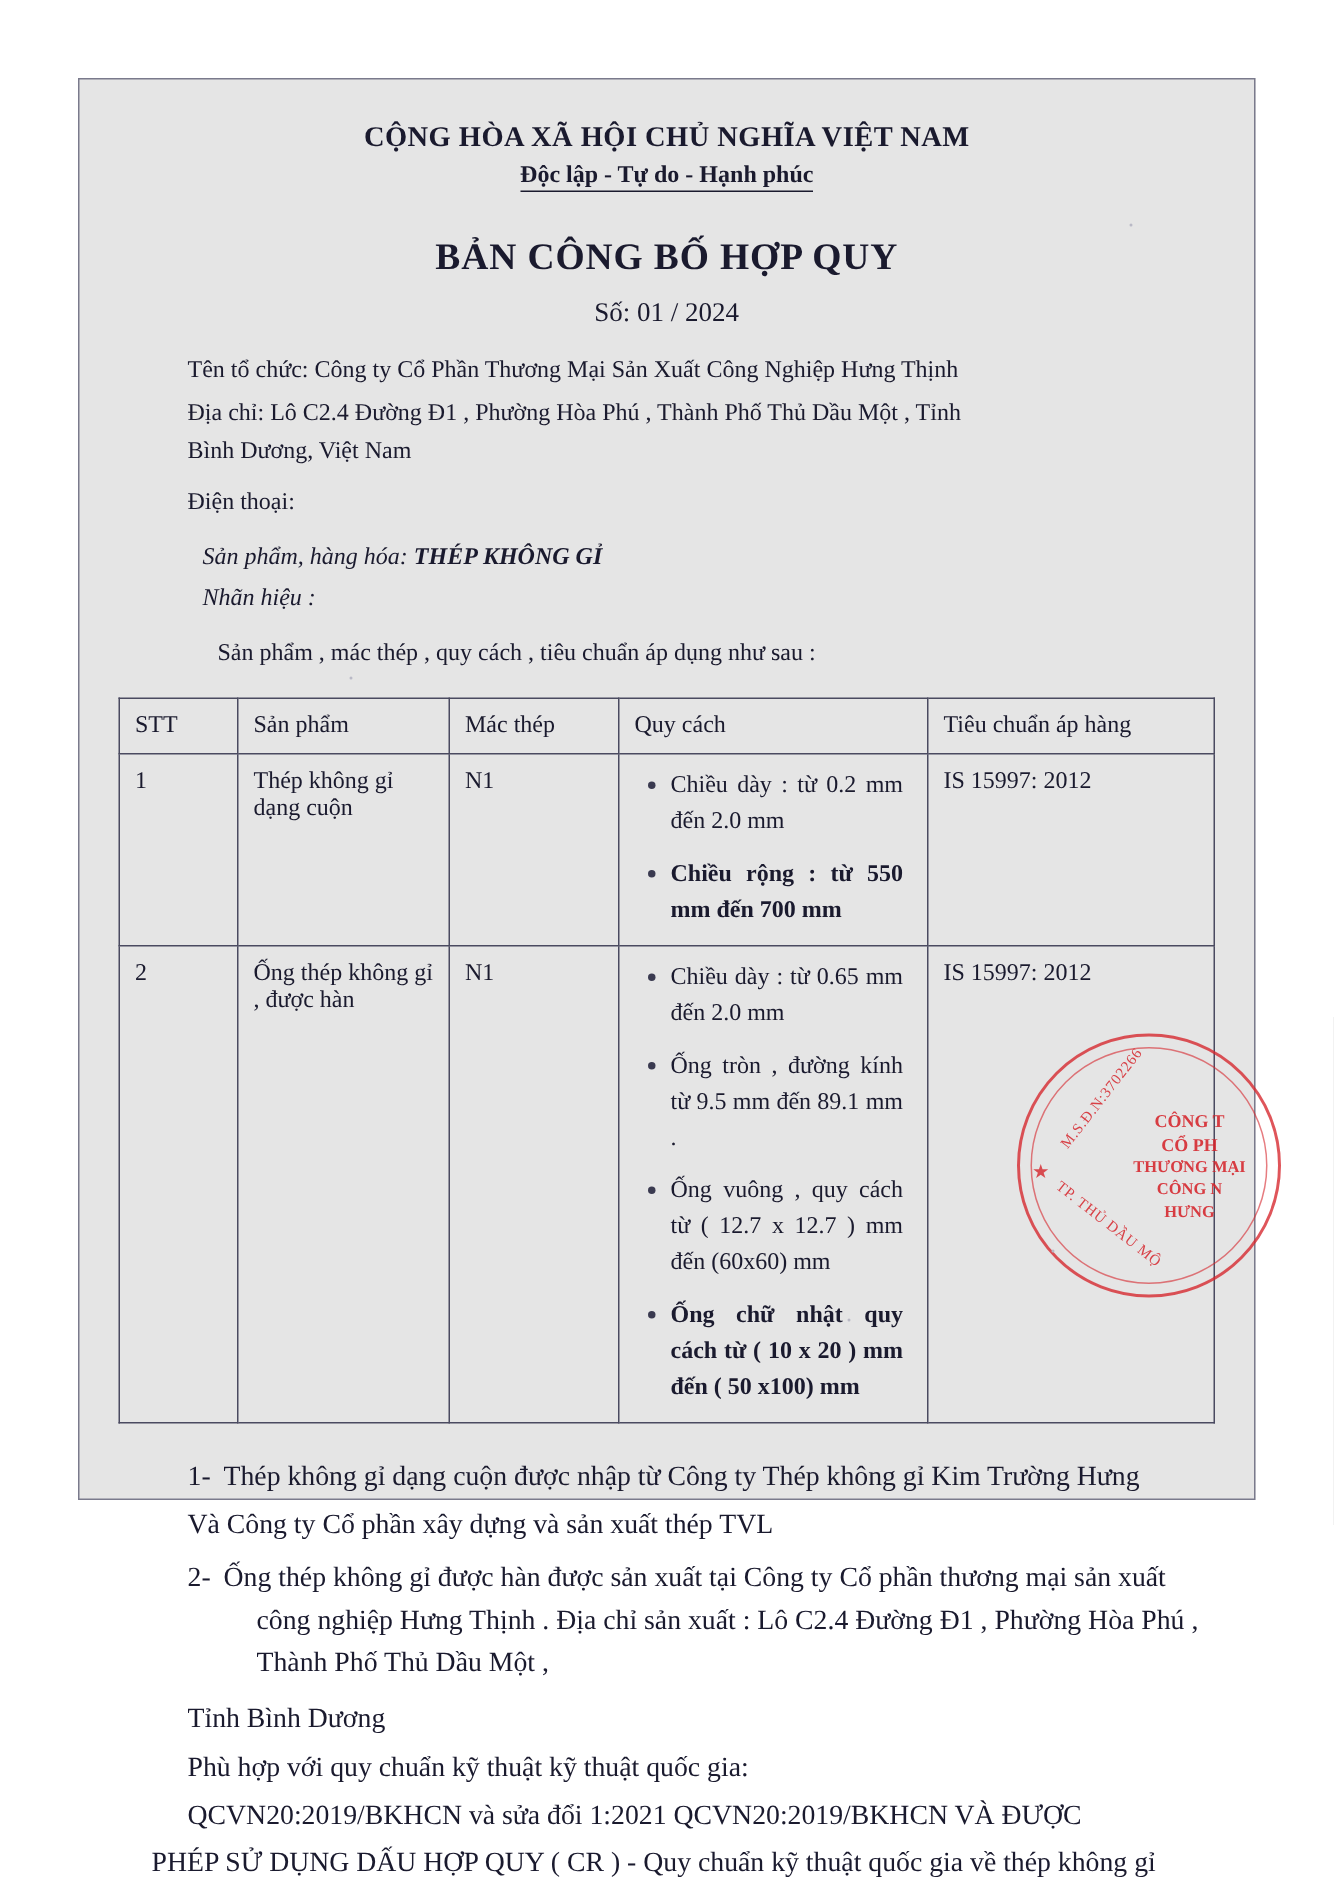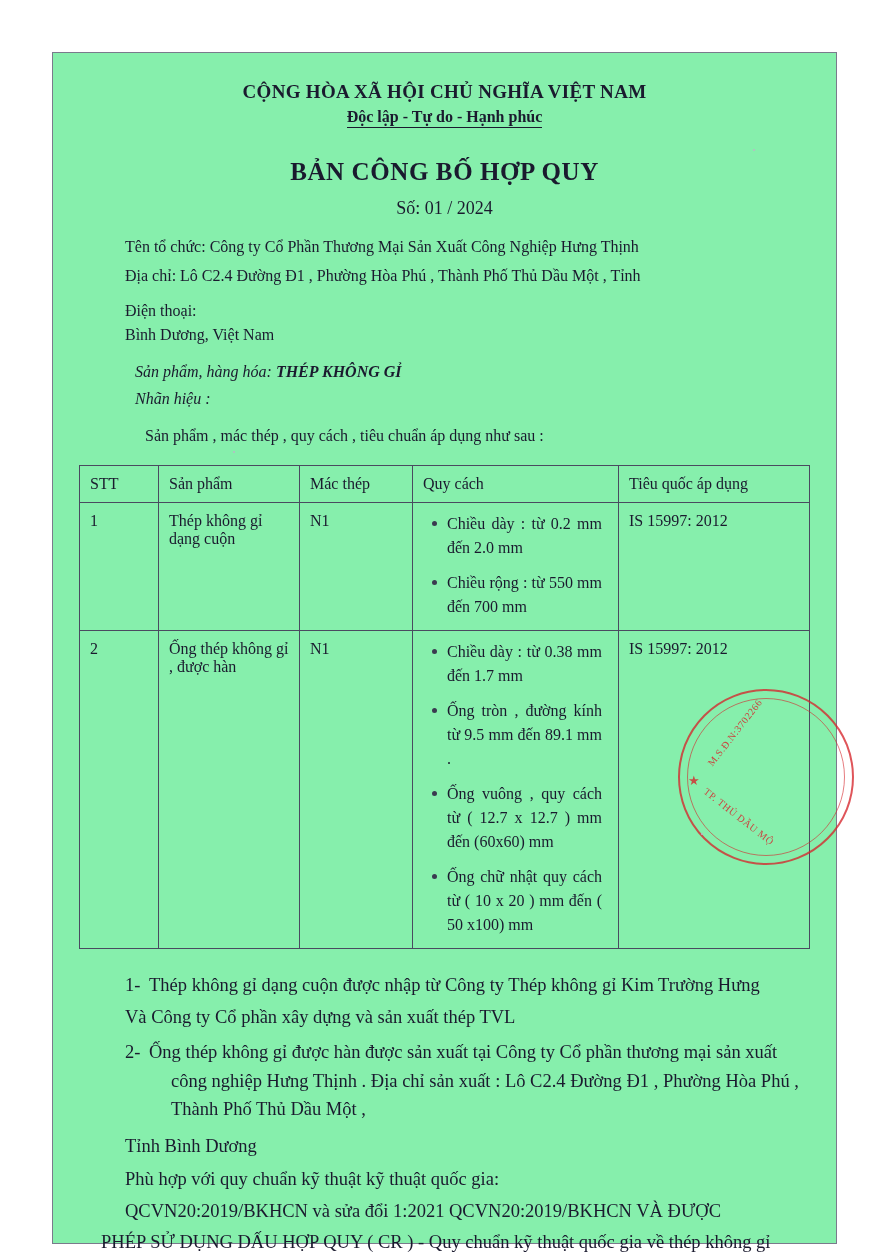--- a/index.html
+++ b/index.html
@@ -13,24 +13,24 @@
     font-family: "Liberation Serif", serif;
     color: #1a1a2e;
     position: relative;
     overflow: hidden;
   }
   .page {
     position: absolute;
     left: 52px;
     top: 52px;
     width: 785px;
-    height: 1192px;
+    height: 948px;
     border: 1px solid #7a7a8c;
     box-sizing: border-box;
-    background: #86efac;
+    background: #e5e5e5;
   }
   .inner {
     padding: 22px 26px 0 26px;
     box-sizing: border-box;
   }
   .center { text-align: center; }
   .nat-title {
     font-size: 19px;
     font-weight: bold;
     letter-spacing: 0.3px;
@@ -91,21 +91,21 @@
     padding-left: 24px;
     list-style: none;
   }
   ul.qc li {
     position: relative;
     margin-bottom: 11px;
     line-height: 1.5;
     text-align: justify;
     padding-right: 6px;
   }
-  ul.qc li:last-child { margin-bottom: 2px; }
+  ul.qc li:last-child { margin-bottom: 2px; font-weight: bold; }
   ul.qc li:before {
     content: "";
     position: absolute;
     left: -15px;
     top: 9px;
     width: 5px;
     height: 5px;
     border-radius: 50%;
     background: #3a3a50;
   }
@@ -207,38 +207,38 @@
       <div class="doc-title">BẢN CÔNG BỐ HỢP QUY</div>
       <div class="doc-num">Số: 01 / 2024</div>
     </div>
 
     <div class="body-text indent-1">
       <span>Tên tổ chức: </span><span>Công ty Cổ Phần Thương Mại Sản Xuất Công Nghiệp Hưng Thịnh</span>
     </div>
     <div class="body-text indent-1" style="margin-top:4px;">
       <span>Địa chỉ: </span><span>Lô C2.4 Đường Đ1 , Phường Hòa Phú , Thành Phố Thủ Dầu Một , Tỉnh</span>
     </div>
+    <div class="body-text indent-1" style="margin-top:0;">Bình Dương, Việt Nam</div>
     <div class="body-text indent-1" style="margin-top:10px;">Điện thoại:</div>
-    <div class="body-text indent-1" style="margin-top:0;">Bình Dương, Việt Nam</div>
 
     <div class="body-text indent-2" style="margin-top:12px;">
       <span>Sản phẩm, hàng hóa: </span><span class="strong">THÉP KHÔNG GỈ</span>
     </div>
     <div class="body-text indent-2" style="margin-top:2px;">Nhãn hiệu :</div>
     <div class="body-text indent-3" style="margin-top:12px;">Sản phẩm , mác thép , quy cách , tiêu chuẩn áp dụng như sau :</div>
 
     <div class="tbl-wrap">
       <table class="spec">
         <thead>
           <tr>
             <th class="col-stt">STT</th>
             <th class="col-sp">Sản phẩm</th>
             <th class="col-mac">Mác thép</th>
             <th class="col-qc">Quy cách</th>
-            <th class="col-tc">Tiêu quốc áp dụng</th>
+            <th class="col-tc">Tiêu chuẩn áp hàng</th>
           </tr>
         </thead>
         <tbody>
           <tr>
             <td class="col-stt c">1</td>
             <td class="col-sp just">Thép không gỉ dạng cuộn</td>
             <td class="col-mac c">N1</td>
             <td class="col-qc">
               <ul class="qc">
                 <li>Chiều dày : từ 0.2 mm đến 2.0 mm</li>
@@ -246,21 +246,21 @@
               </ul>
             </td>
             <td class="col-tc">IS 15997: 2012</td>
           </tr>
           <tr>
             <td class="col-stt c">2</td>
             <td class="col-sp just">Ống thép không gỉ , được hàn</td>
             <td class="col-mac c">N1</td>
             <td class="col-qc">
               <ul class="qc">
-                <li>Chiều dày : từ 0.38 mm đến 1.7 mm</li>
+                <li>Chiều dày : từ 0.65 mm đến 2.0 mm</li>
                 <li>Ống tròn , đường kính từ 9.5 mm đến 89.1 mm .</li>
                 <li>Ống vuông , quy cách từ ( 12.7 x 12.7 ) mm đến (60x60) mm</li>
                 <li>Ống chữ nhật quy cách từ ( 10 x 20 ) mm đến ( 50 x100) mm</li>
               </ul>
             </td>
             <td class="col-tc">IS 15997: 2012</td>
           </tr>
         </tbody>
       </table>
     </div>
@@ -292,19 +292,26 @@
     </div>
 
   </div>
 
   <div class="stamp">
     <div class="ring"></div>
     <div class="ring2"></div>
     <div class="star">★</div>
     <div class="ms">M.S.Đ.N:3702266</div>
     <div class="bot">TP. THỦ DẦU MỘ</div>
+    <div class="mid">
+      <div class="big">CÔNG T</div>
+      <div class="big">CỔ PH</div>
+      <div>THƯƠNG MẠI</div>
+      <div>CÔNG N</div>
+      <div>HƯNG</div>
+    </div>
   </div>
 
   <div class="speck" style="left:700px; top:96px;"></div>
   <div class="speck" style="left:180px; top:398px;"></div>
   <div class="speck" style="left:648px; top:780px;"></div>
   <div class="speck" style="left:512px; top:826px;"></div>
 </div>
 
 </body></html>

